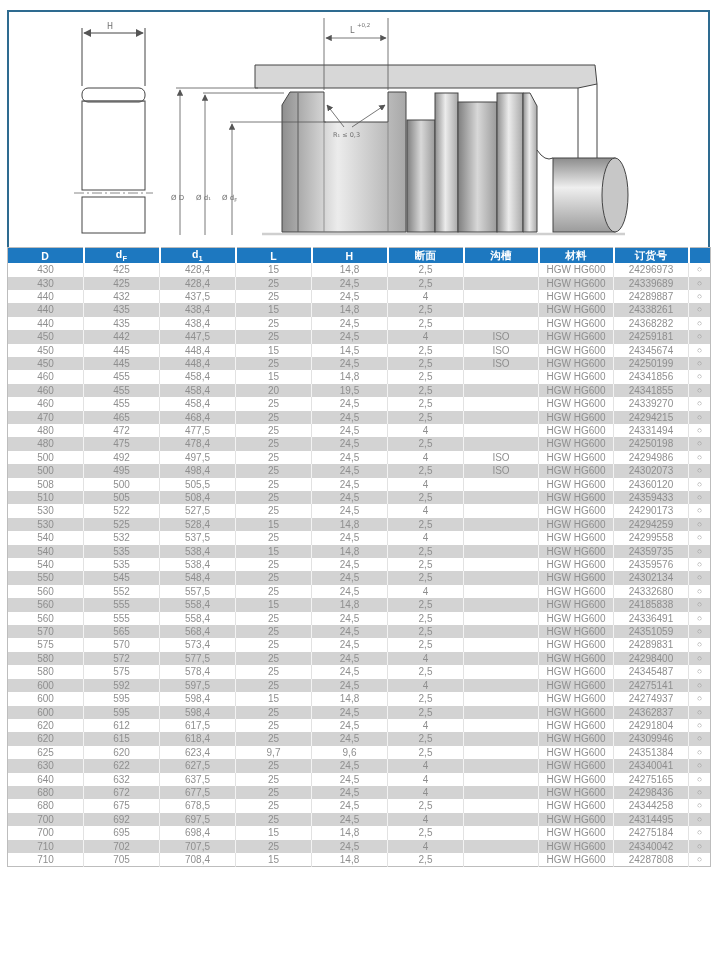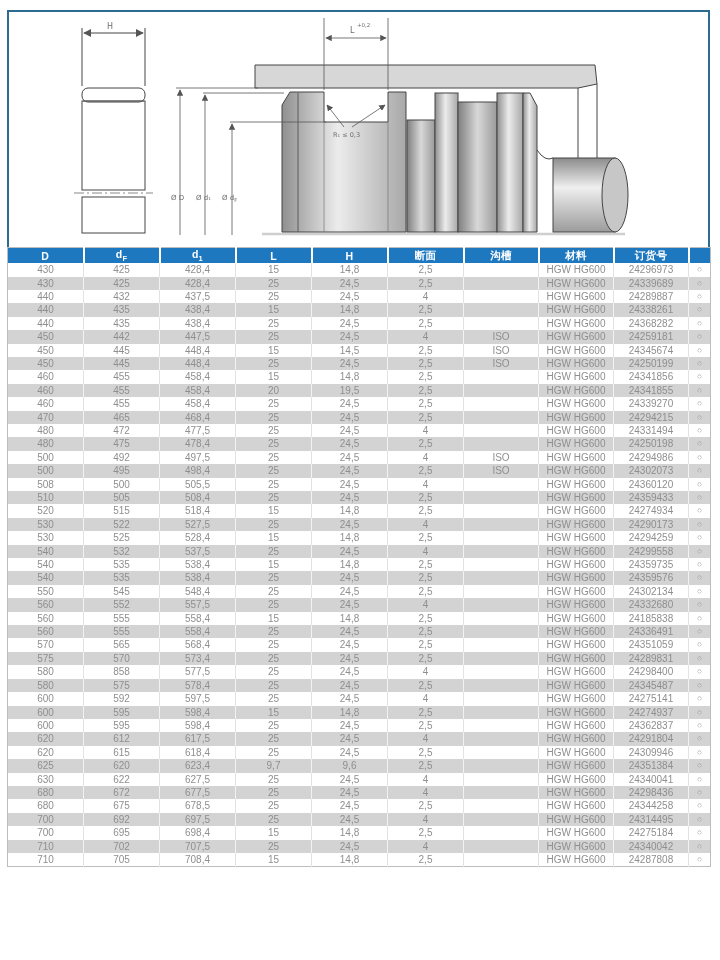--- a/index.html
+++ b/index.html
@@ -377,32 +377,20 @@
         <td>508,4</td>
         <td>25</td>
         <td>24,5</td>
         <td>2,5</td>
         <td></td>
         <td>HGW HG600</td>
         <td>24359433</td>
         <td class="stock">○</td>
       </tr>
       <tr>
-        <td>520</td>
-        <td>515</td>
-        <td>518,4</td>
-        <td>15</td>
-        <td>14,8</td>
-        <td>2,5</td>
-        <td></td>
-        <td>HGW HG600</td>
-        <td>24274934</td>
-        <td class="stock">○</td>
-      </tr>
-      <tr>
         <td>530</td>
         <td>522</td>
         <td>527,5</td>
         <td>25</td>
         <td>24,5</td>
         <td>4</td>
         <td></td>
         <td>HGW HG600</td>
         <td>24290173</td>
         <td class="stock">○</td>
@@ -522,21 +510,21 @@
         <td>25</td>
         <td>24,5</td>
         <td>2,5</td>
         <td></td>
         <td>HGW HG600</td>
         <td>24289831</td>
         <td class="stock">○</td>
       </tr>
       <tr>
         <td>580</td>
-        <td>858</td>
+        <td>572</td>
         <td>577,5</td>
         <td>25</td>
         <td>24,5</td>
         <td>4</td>
         <td></td>
         <td>HGW HG600</td>
         <td>24298400</td>
         <td class="stock">○</td>
       </tr>
       <tr>
@@ -629,20 +617,32 @@
         <td>627,5</td>
         <td>25</td>
         <td>24,5</td>
         <td>4</td>
         <td></td>
         <td>HGW HG600</td>
         <td>24340041</td>
         <td class="stock">○</td>
       </tr>
       <tr>
+        <td>640</td>
+        <td>632</td>
+        <td>637,5</td>
+        <td>25</td>
+        <td>24,5</td>
+        <td>4</td>
+        <td></td>
+        <td>HGW HG600</td>
+        <td>24275165</td>
+        <td class="stock">○</td>
+      </tr>
+      <tr>
         <td>680</td>
         <td>672</td>
         <td>677,5</td>
         <td>25</td>
         <td>24,5</td>
         <td>4</td>
         <td></td>
         <td>HGW HG600</td>
         <td>24298436</td>
         <td class="stock">○</td>

